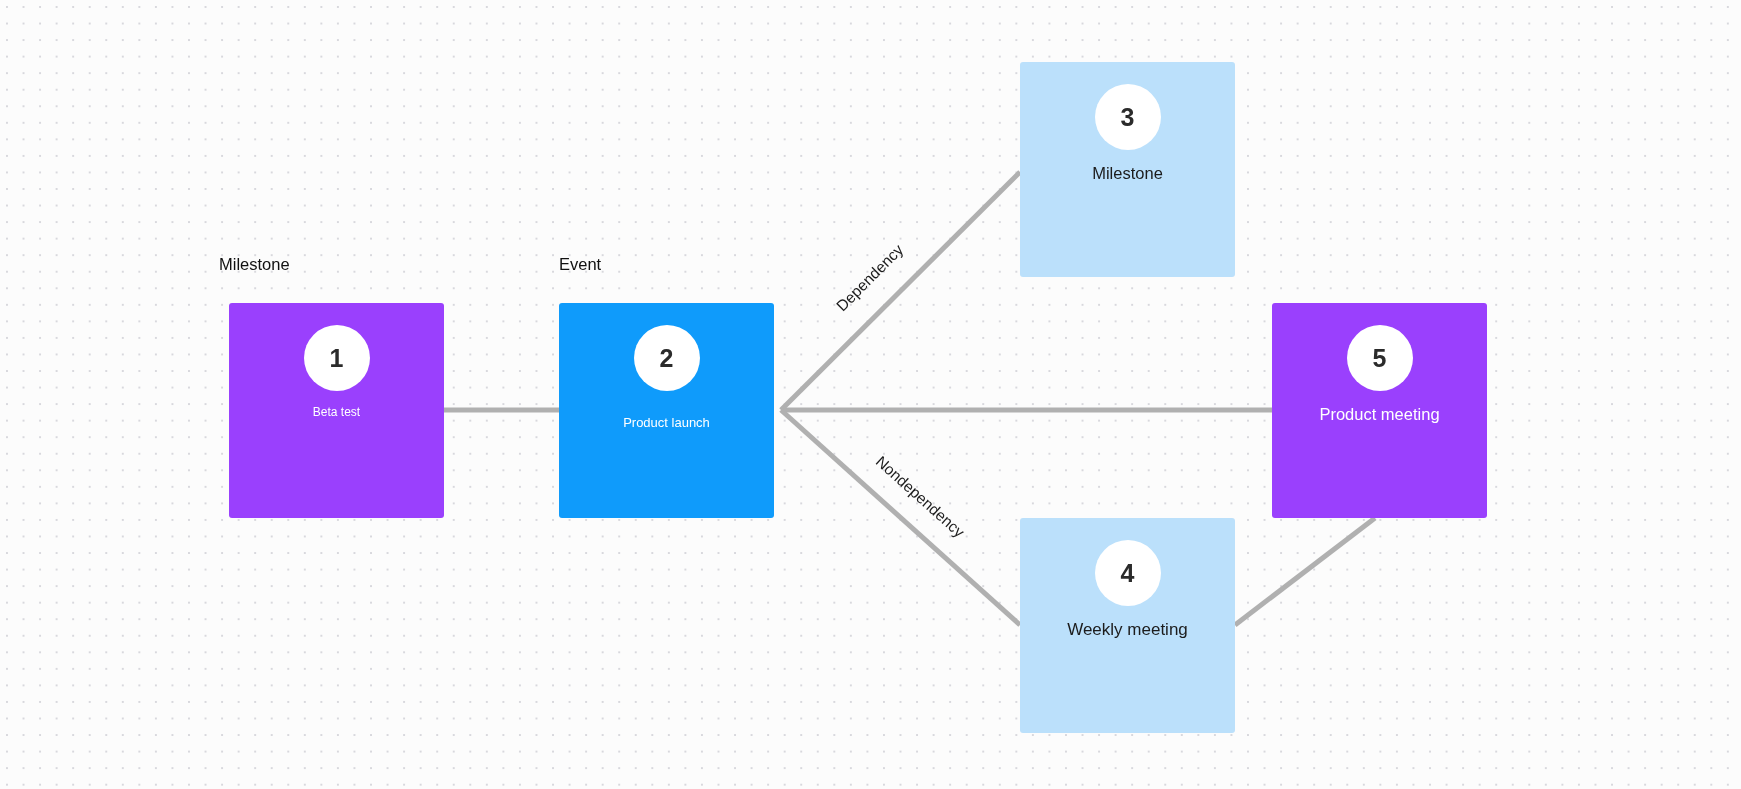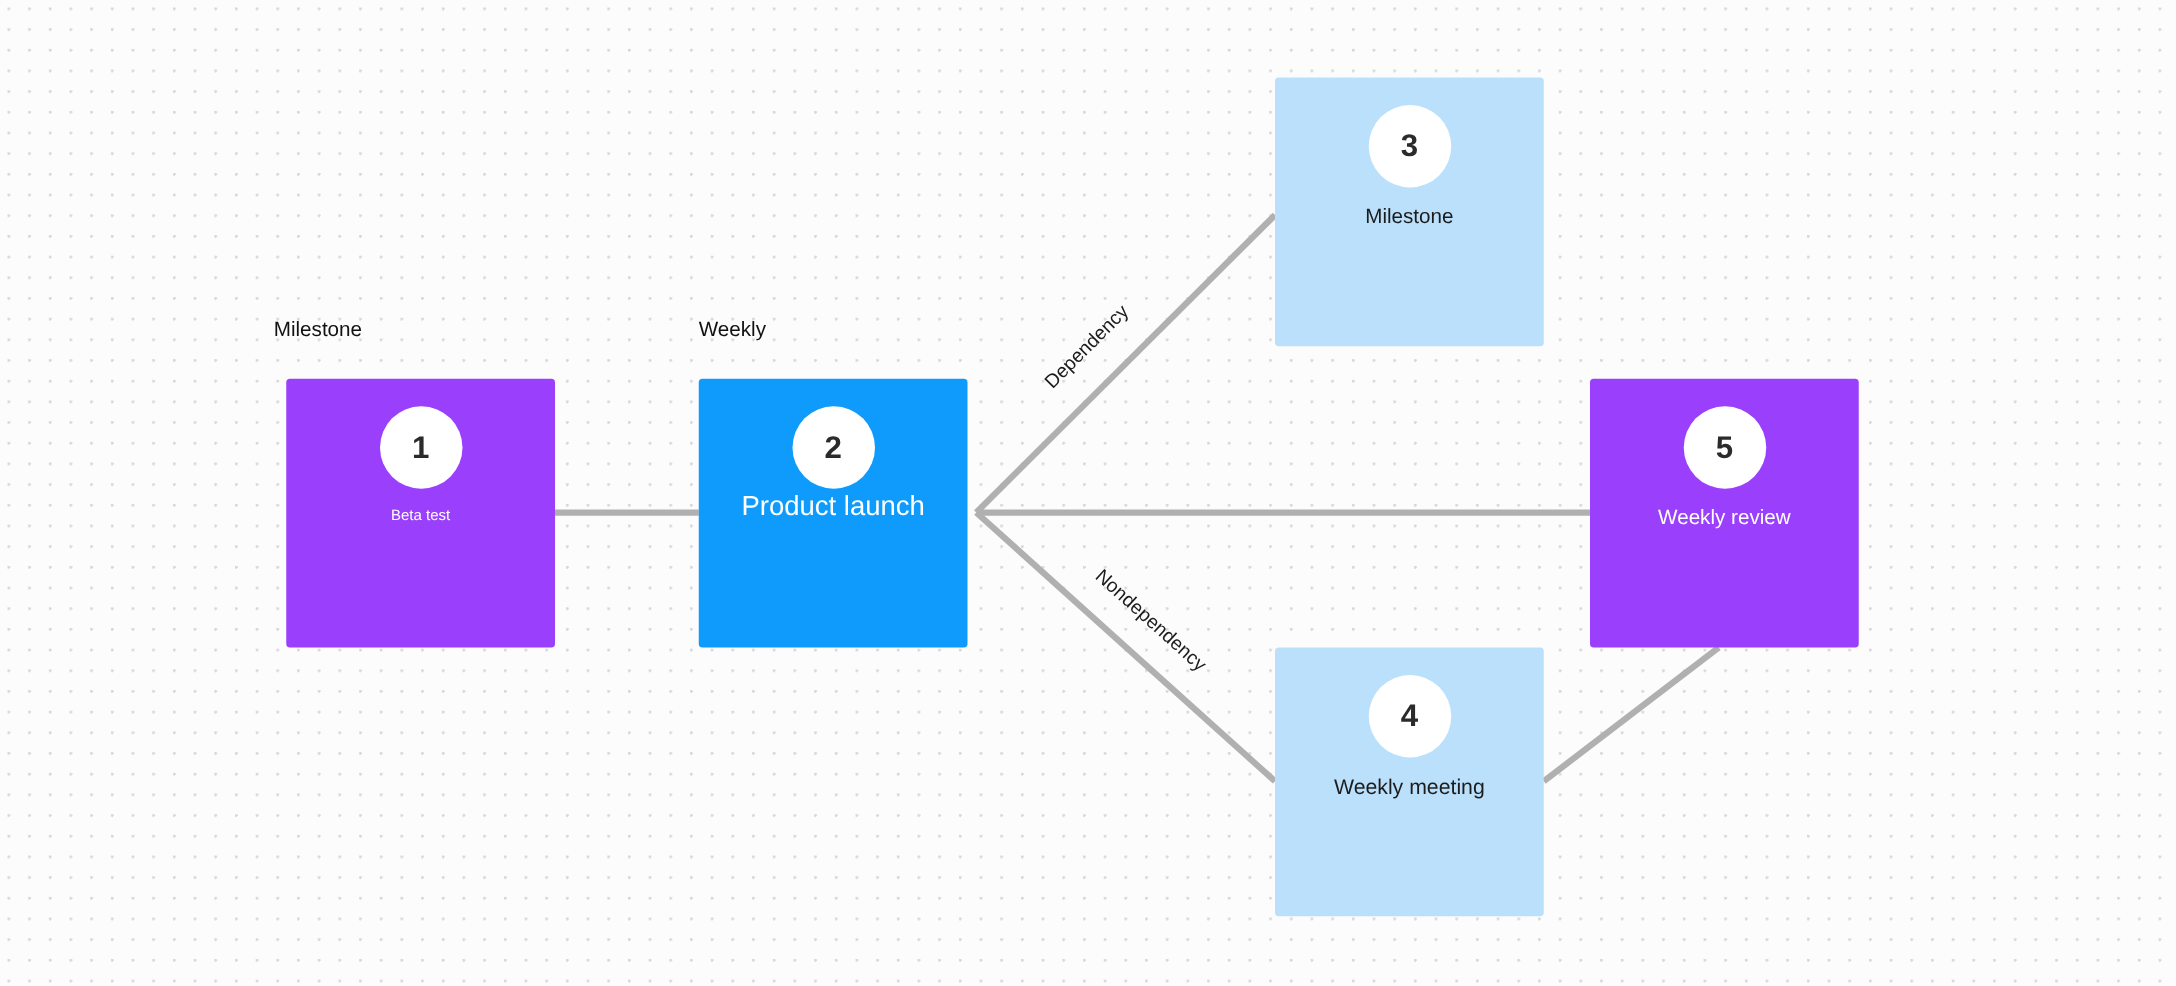--- a/index.html
+++ b/index.html
@@ -85,43 +85,43 @@
   <svg id="edge-layer" viewBox="0 0 1741 789" xmlns="http://www.w3.org/2000/svg" style="width: 1741px; height: 789px;">
       <line x1="444" y1="410" x2="559" y2="410" stroke="#b0b0b0" stroke-width="5" stroke-linecap="butt"></line>
       <line x1="781" y1="410" x2="1020" y2="172" stroke="#b0b0b0" stroke-width="5" stroke-linecap="butt"></line>
       <line x1="781" y1="410" x2="1272" y2="410" stroke="#b0b0b0" stroke-width="5" stroke-linecap="butt"></line>
       <line x1="781" y1="410" x2="1020" y2="625" stroke="#b0b0b0" stroke-width="5" stroke-linecap="butt"></line>
       <line x1="1235" y1="625" x2="1375" y2="518" stroke="#b0b0b0" stroke-width="5" stroke-linecap="butt"></line>
     </svg>
 
   <div id="group-captions">
       <div class="group-caption" style="left: 219px; top: 255px;">Milestone</div>
-      <div class="group-caption" style="left: 559px; top: 255px;">Weekly</div>
+      <div class="group-caption" style="left: 559px; top: 255px;">Event</div>
     </div>
 
   <div id="nodes">
       <div class="node" style="left: 229px; top: 303px; width: 215px; height: 215px; background: rgb(154, 64, 253);">
         <div class="node-badge" style="width: 66px; height: 66px; margin-top: 22px; font-size: 25px;">1</div>
         <div class="node-label" style="margin-top: 14px; color: rgb(255, 255, 255); font-size: 12px;">Beta test</div>
       </div>
       <div class="node" style="left: 559px; top: 303px; width: 215px; height: 215px; background: rgb(15, 155, 251);">
         <div class="node-badge" style="width: 66px; height: 66px; margin-top: 22px; font-size: 25px;">2</div>
-        <div class="node-label" style="margin-top: 1px; color: rgb(255, 255, 255); font-size: 22px;">Product launch</div>
+        <div class="node-label" style="margin-top: 24px; color: rgb(255, 255, 255); font-size: 13px;">Product launch</div>
       </div>
       <div class="node" style="left: 1020px; top: 62px; width: 215px; height: 215px; background: rgb(187, 224, 251);">
         <div class="node-badge" style="width: 66px; height: 66px; margin-top: 22px; font-size: 25px;">3</div>
         <div class="node-label" style="margin-top: 14px; color: rgb(28, 28, 28); font-size: 16.5px;">Milestone</div>
       </div>
       <div class="node" style="left: 1020px; top: 518px; width: 215px; height: 215px; background: rgb(187, 224, 251);">
         <div class="node-badge" style="width: 66px; height: 66px; margin-top: 22px; font-size: 25px;">4</div>
         <div class="node-label" style="margin-top: 14px; color: rgb(28, 28, 28); font-size: 17px;">Weekly meeting</div>
       </div>
       <div class="node" style="left: 1272px; top: 303px; width: 215px; height: 215px; background: rgb(154, 64, 253);">
         <div class="node-badge" style="width: 66px; height: 66px; margin-top: 22px; font-size: 25px;">5</div>
-        <div class="node-label" style="margin-top: 14px; color: rgb(255, 255, 255); font-size: 16.5px;">Weekly review</div>
+        <div class="node-label" style="margin-top: 14px; color: rgb(255, 255, 255); font-size: 16.5px;">Product meeting</div>
       </div>
     </div>
 
   <div id="edge-labels">
       <div class="edge-label" style="left: 870px; top: 278px; transform: translate(-50%, -50%) rotate(-45deg);">Dependency</div>
       <div class="edge-label" style="left: 920px; top: 497px; transform: translate(-50%, -50%) rotate(42deg);">Nondependency</div>
     </div>
 
 </div>
 

